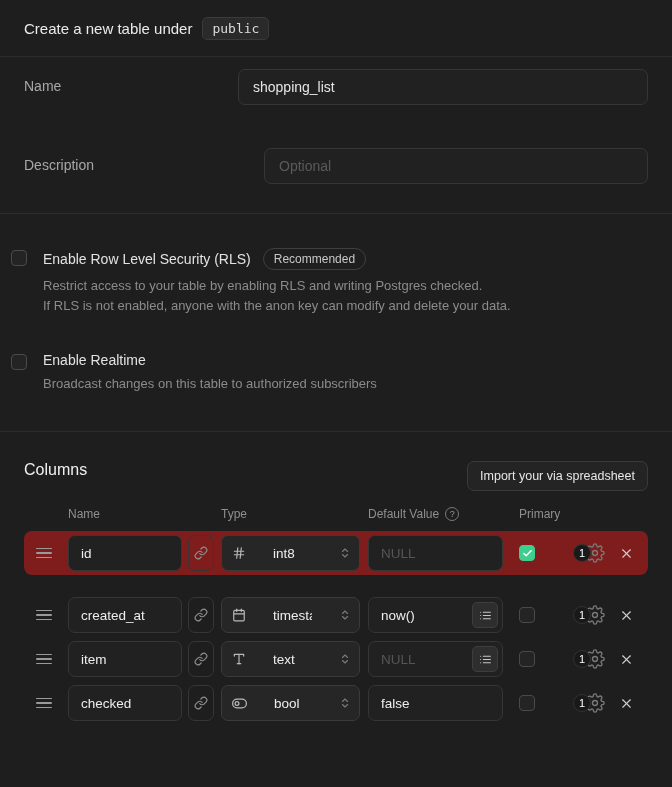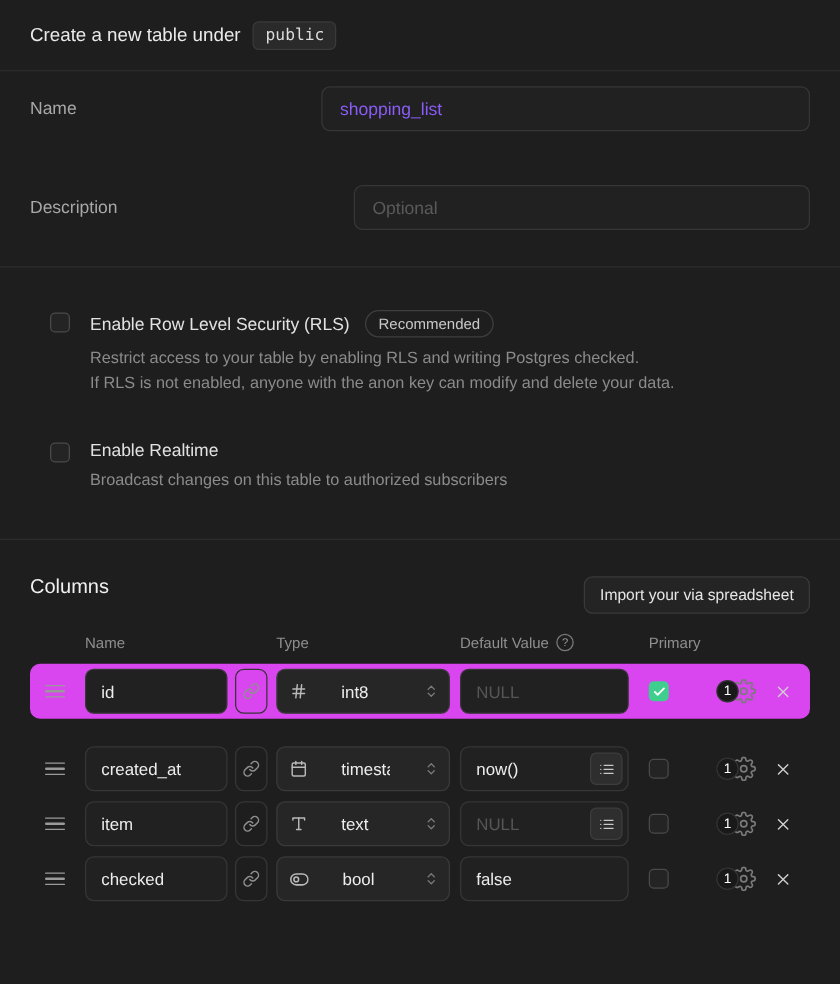--- a/index.html
+++ b/index.html
@@ -29,29 +29,28 @@
   }
 
   
   .form-section { padding:12px 24px 29px; border-bottom:1px solid #2c2c2c; }
   .form-row { display:flex; margin-bottom:43px; }
   .form-row:last-child { margin-bottom:0;gap:26px; }
   .form-label { width:214px; padding-top:9px; font-size:14px; color:#a8a8a8; }
   .form-input {
     flex:1; height:36px;
     background:#212121; border:1px solid #363636; border-radius:7px;
-    color:#8b5cf6; font-size:14px; padding:0 14px;
+    color:#e5e5e5; font-size:14px; padding:0 14px;
     font-family:"Liberation Sans", sans-serif;
     outline:none;
-    margin-left:19px;
   }
   .form-input::placeholder { color:#5a5a5a; }
 
   
-  .toggles-section { padding:34px 40px 37px; border-bottom:1px solid #2c2c2c; }
+  .toggles-section { padding:34px 11px 37px; border-bottom:1px solid #2c2c2c; }
   .toggle-group { display:flex; gap:16px; }
   .toggle-group + .toggle-group { margin-top:36px; }
   .checkbox {
     width:16px; height:16px; flex:0 0 16px; margin-top:2px;
     border:1px solid #4a4a4a; border-radius:4px; background:#242424;
     display:flex; align-items:center; justify-content:center;
   }
   .toggle-texts { display:flex; flex-direction:column; }
   .toggle-label-line { display:flex; align-items:center; gap:12px; }
   .toggle-label { font-size:14px; color:#e2e2e2; }
@@ -84,21 +83,21 @@
   .help-circle {
     width:14px; height:14px; border:1px solid #7a7a7a; border-radius:50%;
     color:#9a9a9a; font-size:9px; display:flex; align-items:center; justify-content:center;
   }
 
   .col-row {
     display:flex; align-items:center;
     height:44px; padding:0 14px 0 12px;
     border-radius:8px;
   }
-  .col-row.first { background:#d946ef; margin-top:10px; margin-bottom:18px; }
+  .col-row.first { background:#7f1d1d; margin-top:10px; margin-bottom:18px; }
   .col-row + .col-row { margin-top:0px; }
   .col-row.plain { margin-bottom:0; }
 
   .drag-handle { width:16px; margin-right:16px; color:#8f8f8f; display:flex; flex-direction:column; gap:3px; cursor:grab; }
   .drag-handle span { display:block; height:1.5px; background:#9a9a9a; border-radius:1px; }
 
   .cell-input {
     height:36px; background:#212121; border:1px solid #363636; border-radius:7px;
     color:#ededed; font-size:13.5px; padding:0 12px; outline:none;
     font-family:"Liberation Sans", sans-serif;

